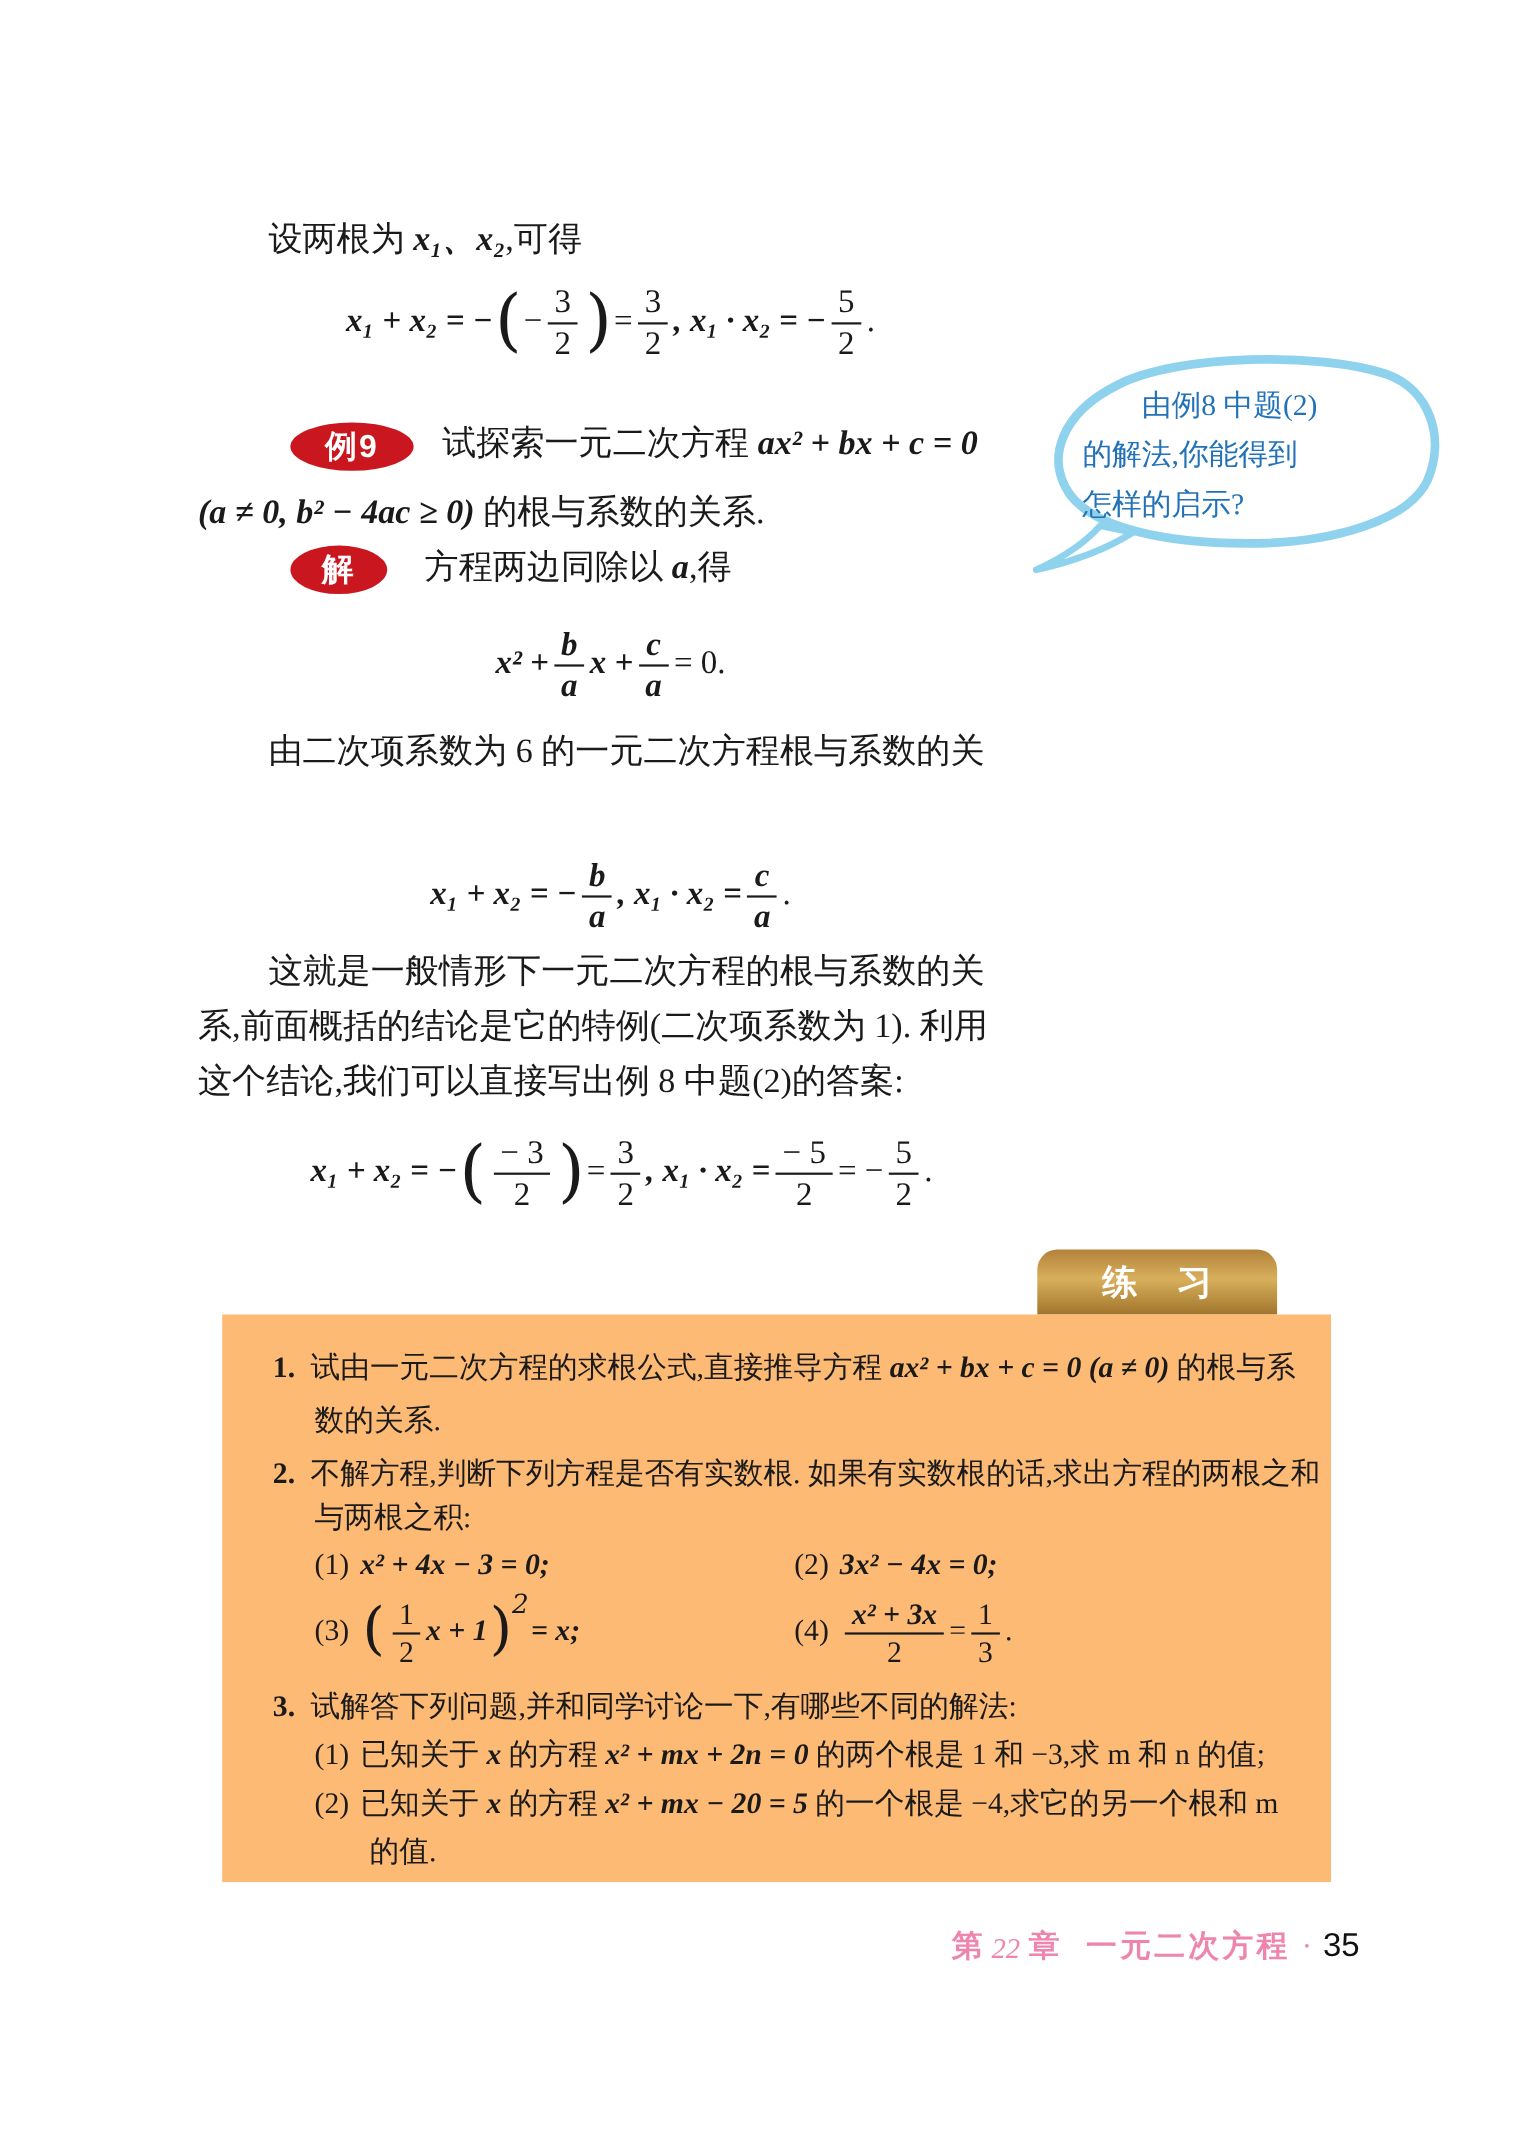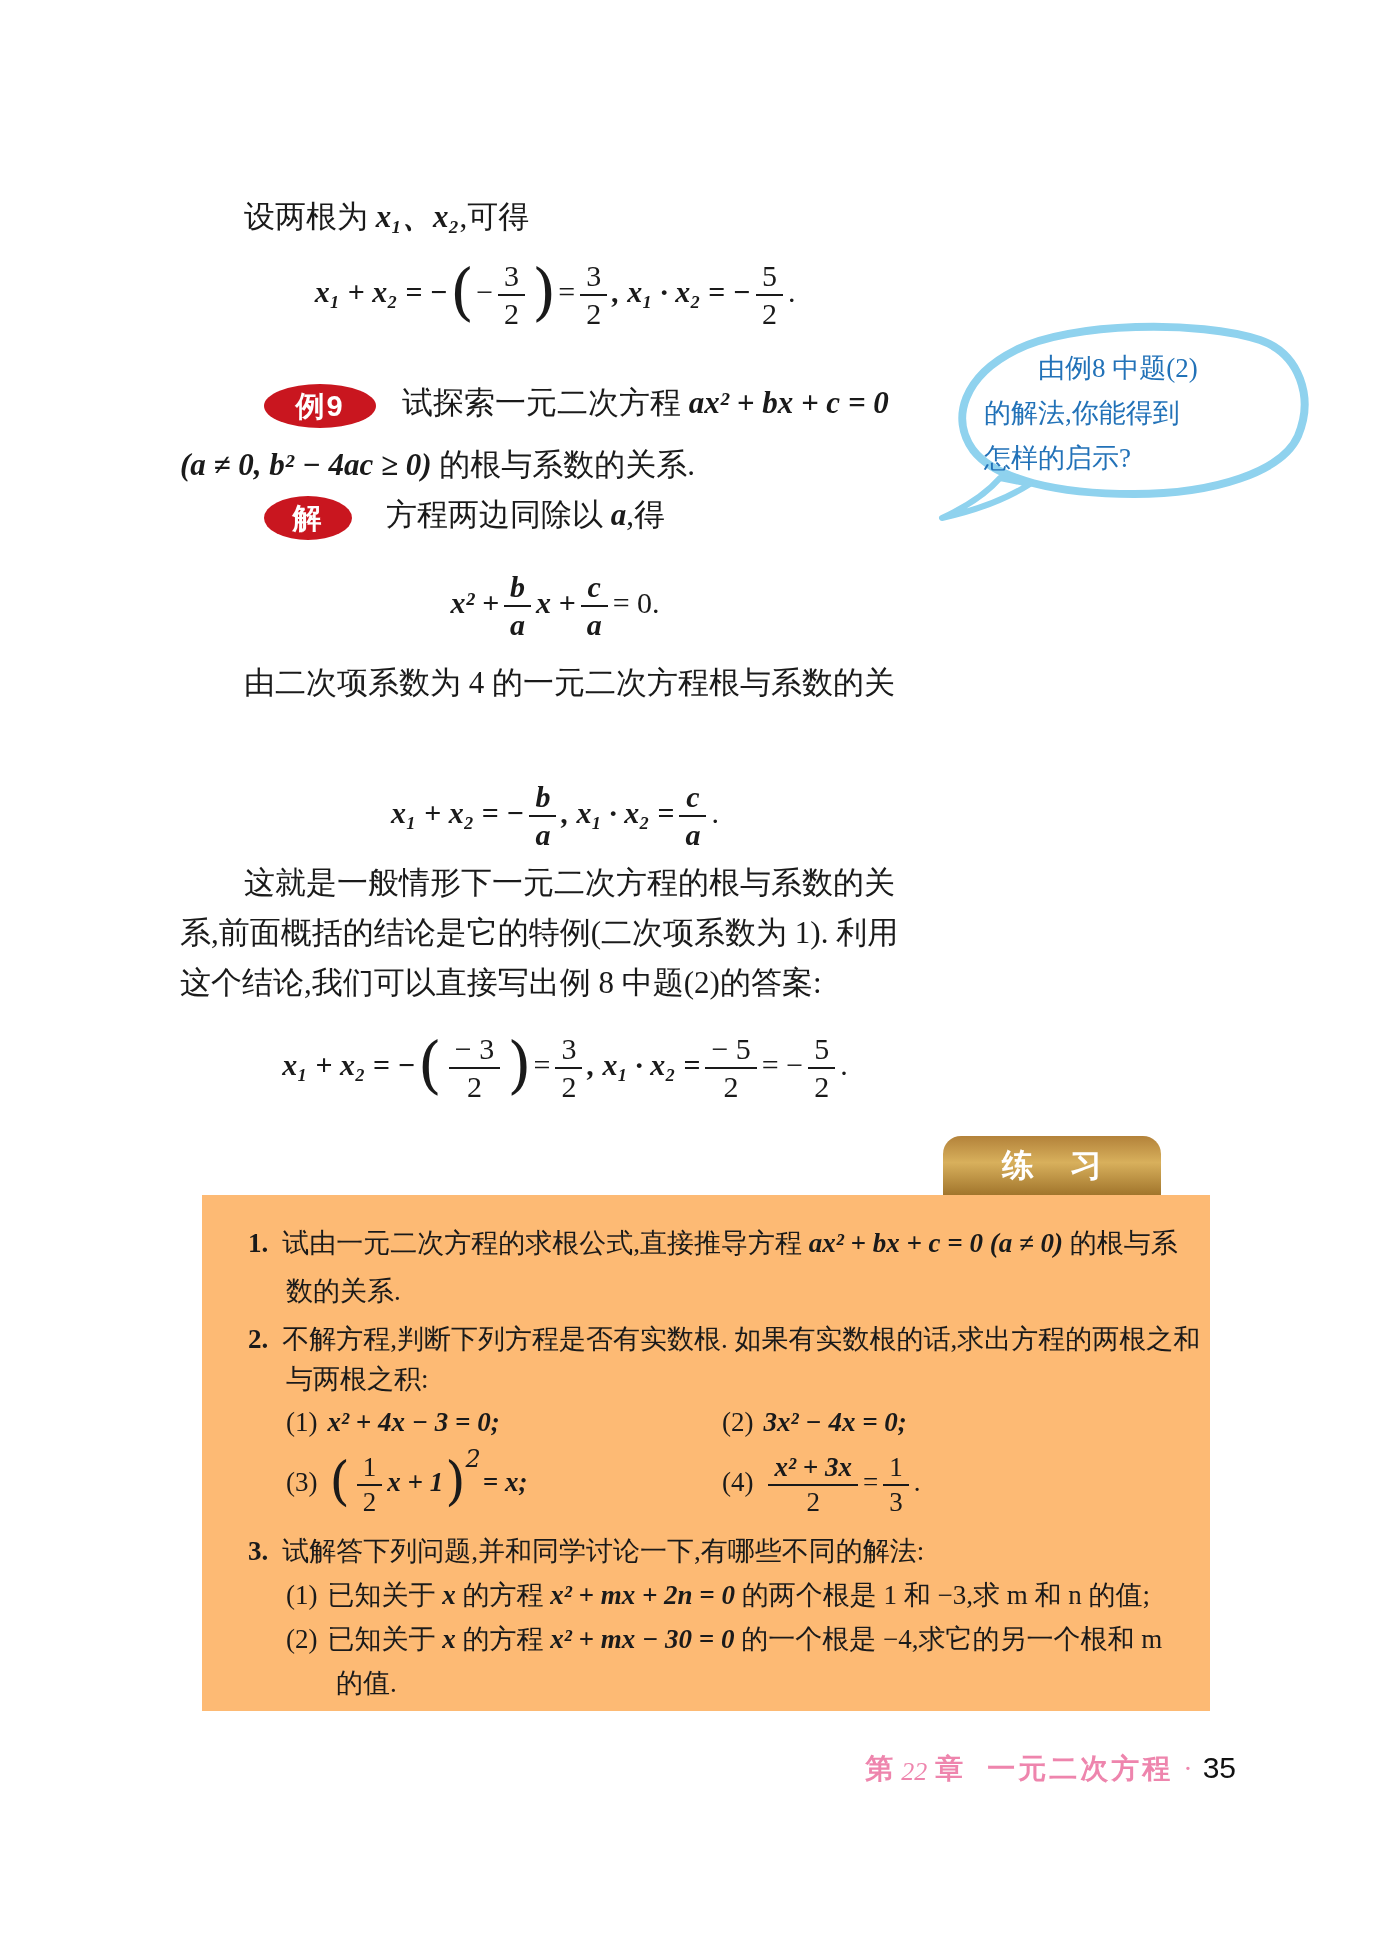--- a/index.html
+++ b/index.html
@@ -79,21 +79,21 @@
   </div>
 
   <div class="abs body-line" style="left:180px;top:496px;width:820px;">
     <span class="badge jie">解</span><span class="zh">方程两边同除以</span><span class="m"> a</span><span class="zh">,得</span>
   </div>
 
   <div class="abs eq" style="left:160px;top:548px;width:790px;line-height:110px;">
     <span class="m">x² +</span><span class="frac"><span class="n m">b</span><span class="d m">a</span></span><span class="m">x +</span><span class="frac"><span class="n m">c</span><span class="d m">a</span></span><span class="zh">= 0.</span>
   </div>
 
-  <div class="abs body-line ind zh" style="left:180px;top:664px;width:820px;">由二次项系数为 4 的一元二次方程根与系数的关</div>
+  <div class="abs body-line ind zh" style="left:180px;top:664px;width:820px;">由二次项系数为 6 的一元二次方程根与系数的关</div>
 
   <div class="abs eq" style="left:160px;top:758px;width:790px;line-height:110px;">
     <span class="m">x₁ + x₂ = −</span><span class="frac"><span class="n m">b</span><span class="d m">a</span></span><span class="m">, x₁ · x₂ =</span><span class="frac"><span class="n m">c</span><span class="d m">a</span></span><span class="zh">.</span>
   </div>
 
   <div class="abs body-line ind zh" style="left:180px;top:864px;width:830px;">这就是一般情形下一元二次方程的根与系数的关</div>
   <div class="abs body-line zh" style="left:180px;top:914px;width:830px;">系,前面概括的结论是它的特例(二次项系数为 1). 利用</div>
   <div class="abs body-line zh" style="left:180px;top:964px;width:830px;">这个结论,我们可以直接写出例 8 中题(2)的答案:</div>
 
   <div class="abs eq" style="left:160px;top:1010px;width:810px;line-height:110px;">
@@ -128,21 +128,21 @@
       <span class="ex-label zh">(4)</span><span class="frac"><span class="n m">x² + 3x</span><span class="d">2</span></span><span class="zh">=</span><span class="frac"><span class="n">1</span><span class="d">3</span></span><span class="zh">.</span>
     </div>
 
     <div class="abs ex-line" style="left:46px;top:338px;">
       <span class="ex-num">3.</span><span class="zh">试解答下列问题,并和同学讨论一下,有哪些不同的解法:</span>
     </div>
     <div class="abs ex-line" style="left:84px;top:382px;">
       <span class="ex-label zh">(1)</span><span class="zh">已知关于</span><span class="m"> x </span><span class="zh">的方程</span><span class="m"> x² + mx + 2n = 0 </span><span class="zh">的两个根是 1 和 −3,求 m 和 n 的值;</span>
     </div>
     <div class="abs ex-line" style="left:84px;top:426px;">
-      <span class="ex-label zh">(2)</span><span class="zh">已知关于</span><span class="m"> x </span><span class="zh">的方程</span><span class="m"> x² + mx − 30 = 0 </span><span class="zh">的一个根是 −4,求它的另一个根和 m</span>
+      <span class="ex-label zh">(2)</span><span class="zh">已知关于</span><span class="m"> x </span><span class="zh">的方程</span><span class="m"> x² + mx − 20 = 5 </span><span class="zh">的一个根是 −4,求它的另一个根和 m</span>
     </div>
     <div class="abs ex-line zh" style="left:134px;top:470px;">的值.</div>
   </div>
 
   <div class="abs footer" style="left:180px;top:1750px;width:1056px;text-align:right;">
     <span class="chpre">第</span><span class="chnum">22</span><span class="chpre">章</span><span class="chtitle">一元二次方程</span><span class="dot">·</span><span class="pageno">35</span>
   </div>
 
 </div>
 

